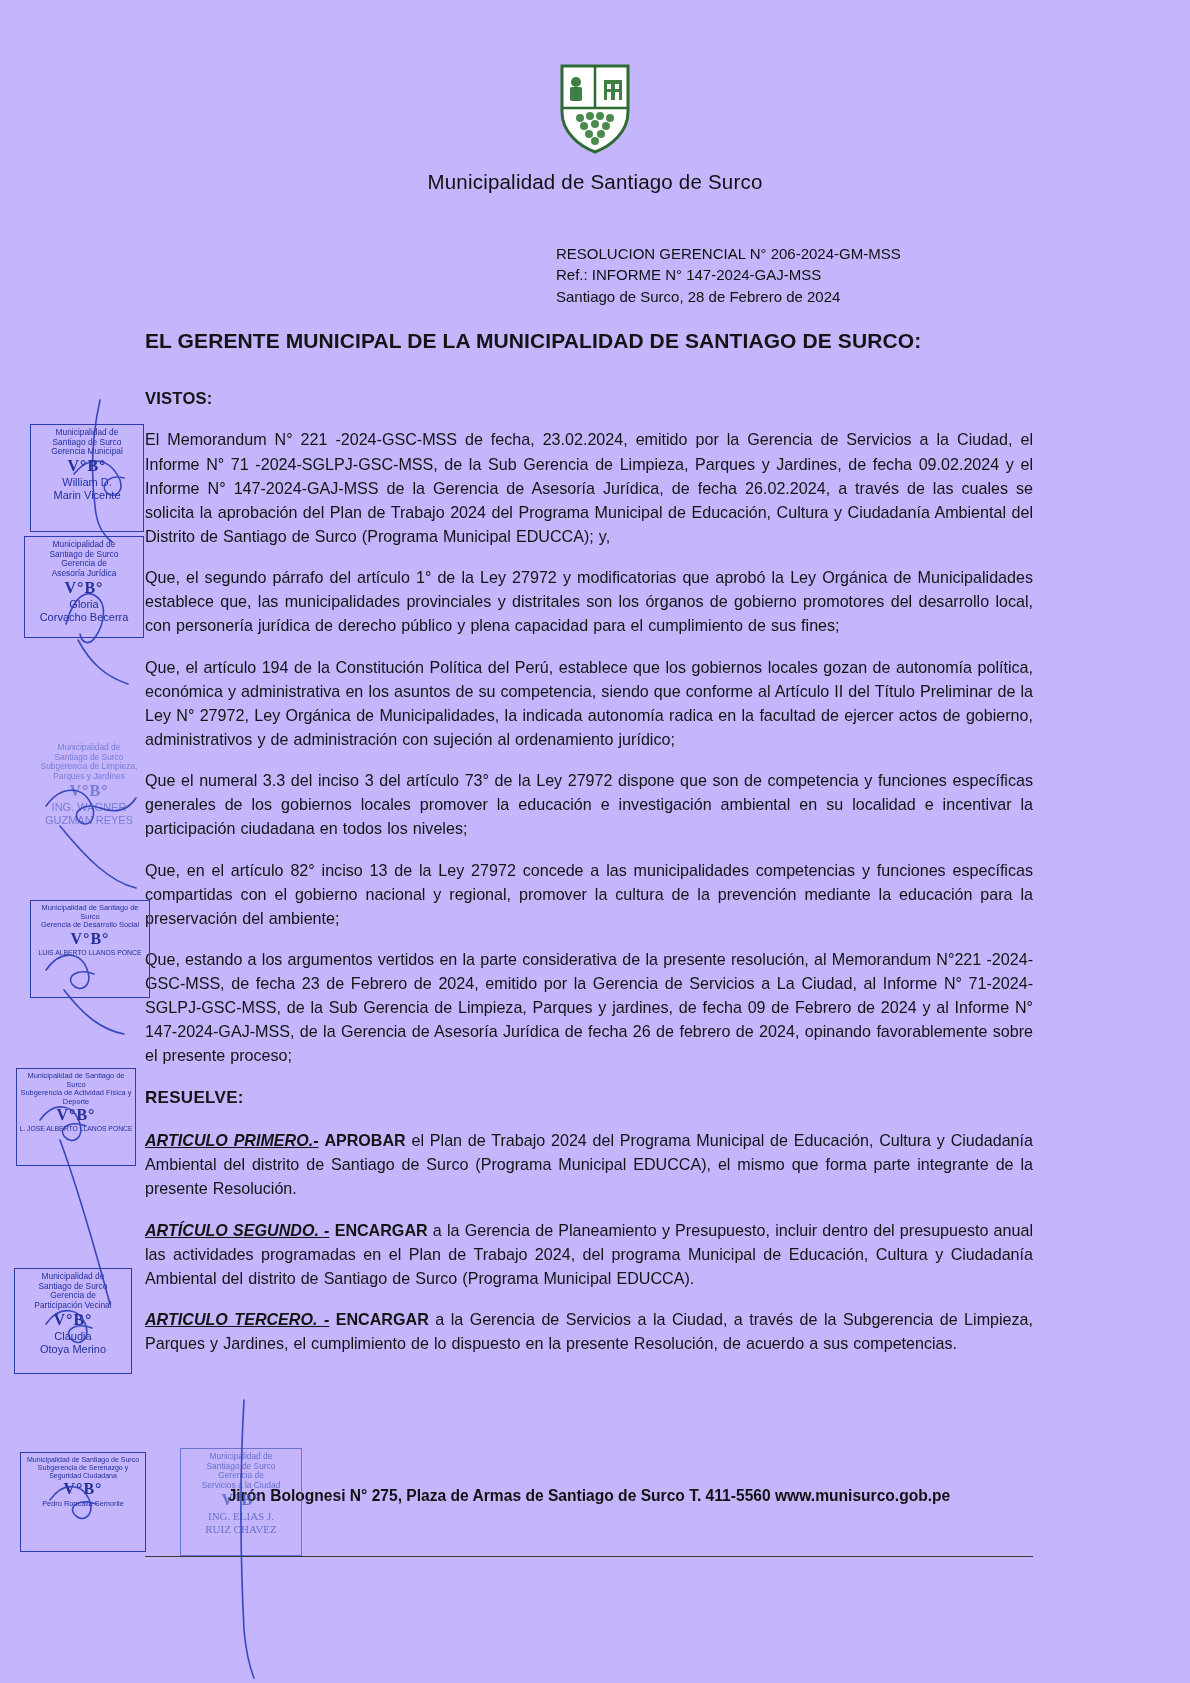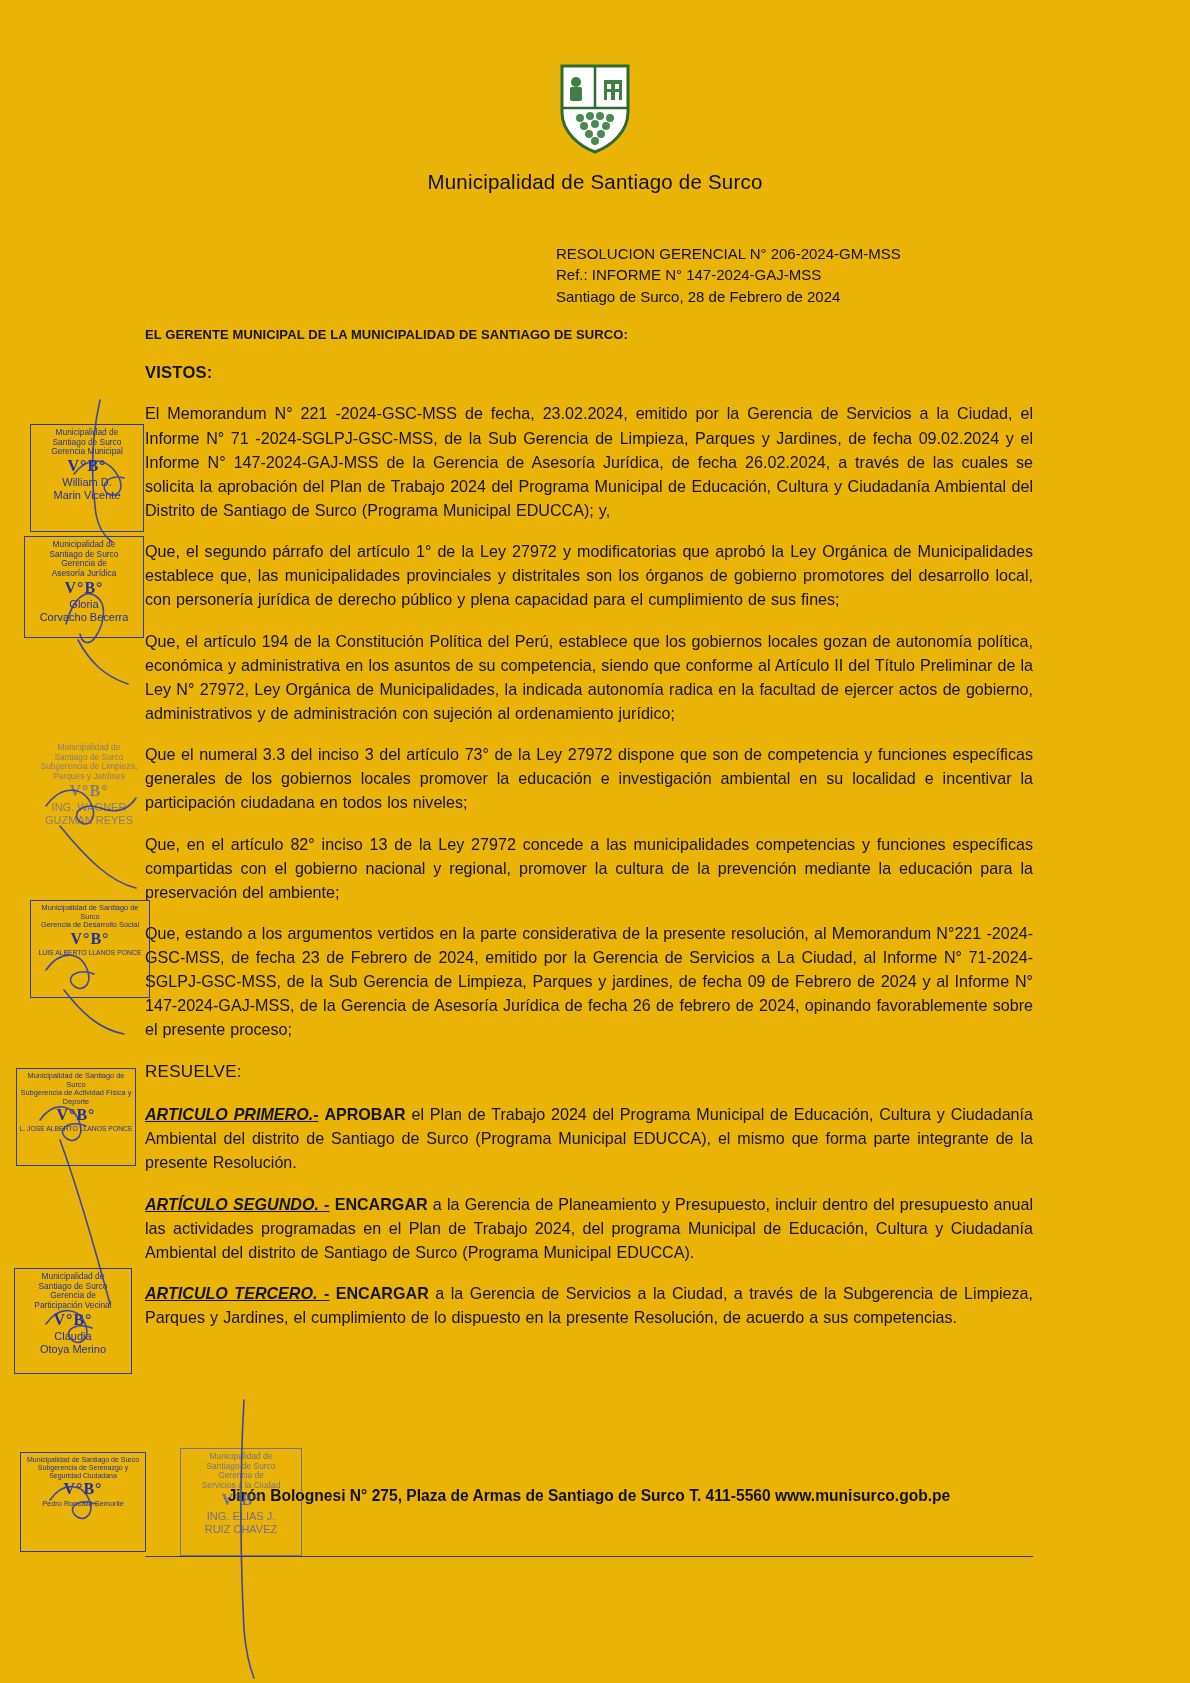--- a/index.html
+++ b/index.html
@@ -8,21 +8,21 @@
     background: #ffffff;
   }
   body {
     font-family: "Liberation Sans", sans-serif;
     color: #1a1a1a;
   }
   .page {
     position: relative;
     width: 1190px;
     height: 1683px;
-    background: #eab308;
+    background: #c4b5fd;
     overflow: hidden;
   }
   
   .crest-wrap {
     position: absolute;
     top: 62px;
     left: 0;
     width: 1190px;
     text-align: center;
   }
@@ -59,38 +59,38 @@
     top: 325px;
     left: 145px;
     width: 888px;
     font-size: 16.1px;
     line-height: 1.5;
     color: #141414;
   }
   .gerente-line {
     font-weight: bold;
     letter-spacing: 0.1px;
-    margin-bottom: 16px;
-    font-size: 13px;
+    margin-bottom: 30px;
+    font-size: 21px;
   }
   .section-head {
     font-weight: bold;
     margin: 0 0 16px 0;
     font-size: 16.6px;
     letter-spacing: 0.2px;
   }
   .section-head.sp-top { margin-top: 26px; }
   p.para {
     margin: 0 0 17px 0;
     text-align: justify;
     text-justify: inter-word;
     word-spacing: 0.6px;
   }
   .resuelve {
-    font-weight: normal;
+    font-weight: bold;
     font-size: 17px;
     margin: 16px 0 18px 0;
     letter-spacing: 0.3px;
   }
   .art-label {
     font-weight: bold;
     text-decoration: underline;
     font-style: italic;
   }
   .art-verb { font-weight: bold; }
@@ -305,21 +305,21 @@
     <span class="vb">V°B°</span>
     <span class="nm" style="font-size:7.4px;">Pedro Roncalla Semorile</span>
   </div>
 
   <div class="stamp faded" style="left:180px; top:1448px; width:122px; height:108px; opacity:0.72; border-color:#4a5bc4;">
     <span class="t">Municipalidad de</span>
     <span class="t">Santiago de Surco</span>
     <span class="t">Gerencia de</span>
     <span class="t">Servicios a la Ciudad</span>
     <span class="vb">V°B°</span>
-    <span class="nm" style="white-space:pre-line;">ING. ELIAS J.
+    <span class="nm" style="white-space:pre-line;font-family:Liberation Serif, serif;">ING. ELIAS J.
 RUIZ CHAVEZ</span>
   </div>
 
   <div class="scrawl" style="left:62px; top:396px;">
     <svg width="120" height="150">
       <path d="M38 4 C30 40 28 78 34 118 C36 130 42 140 50 146"></path>
       <path d="M12 78 C28 58 48 62 58 84 C62 96 52 104 44 96 C38 88 48 78 62 82"></path>
     </svg>
   </div>
 

